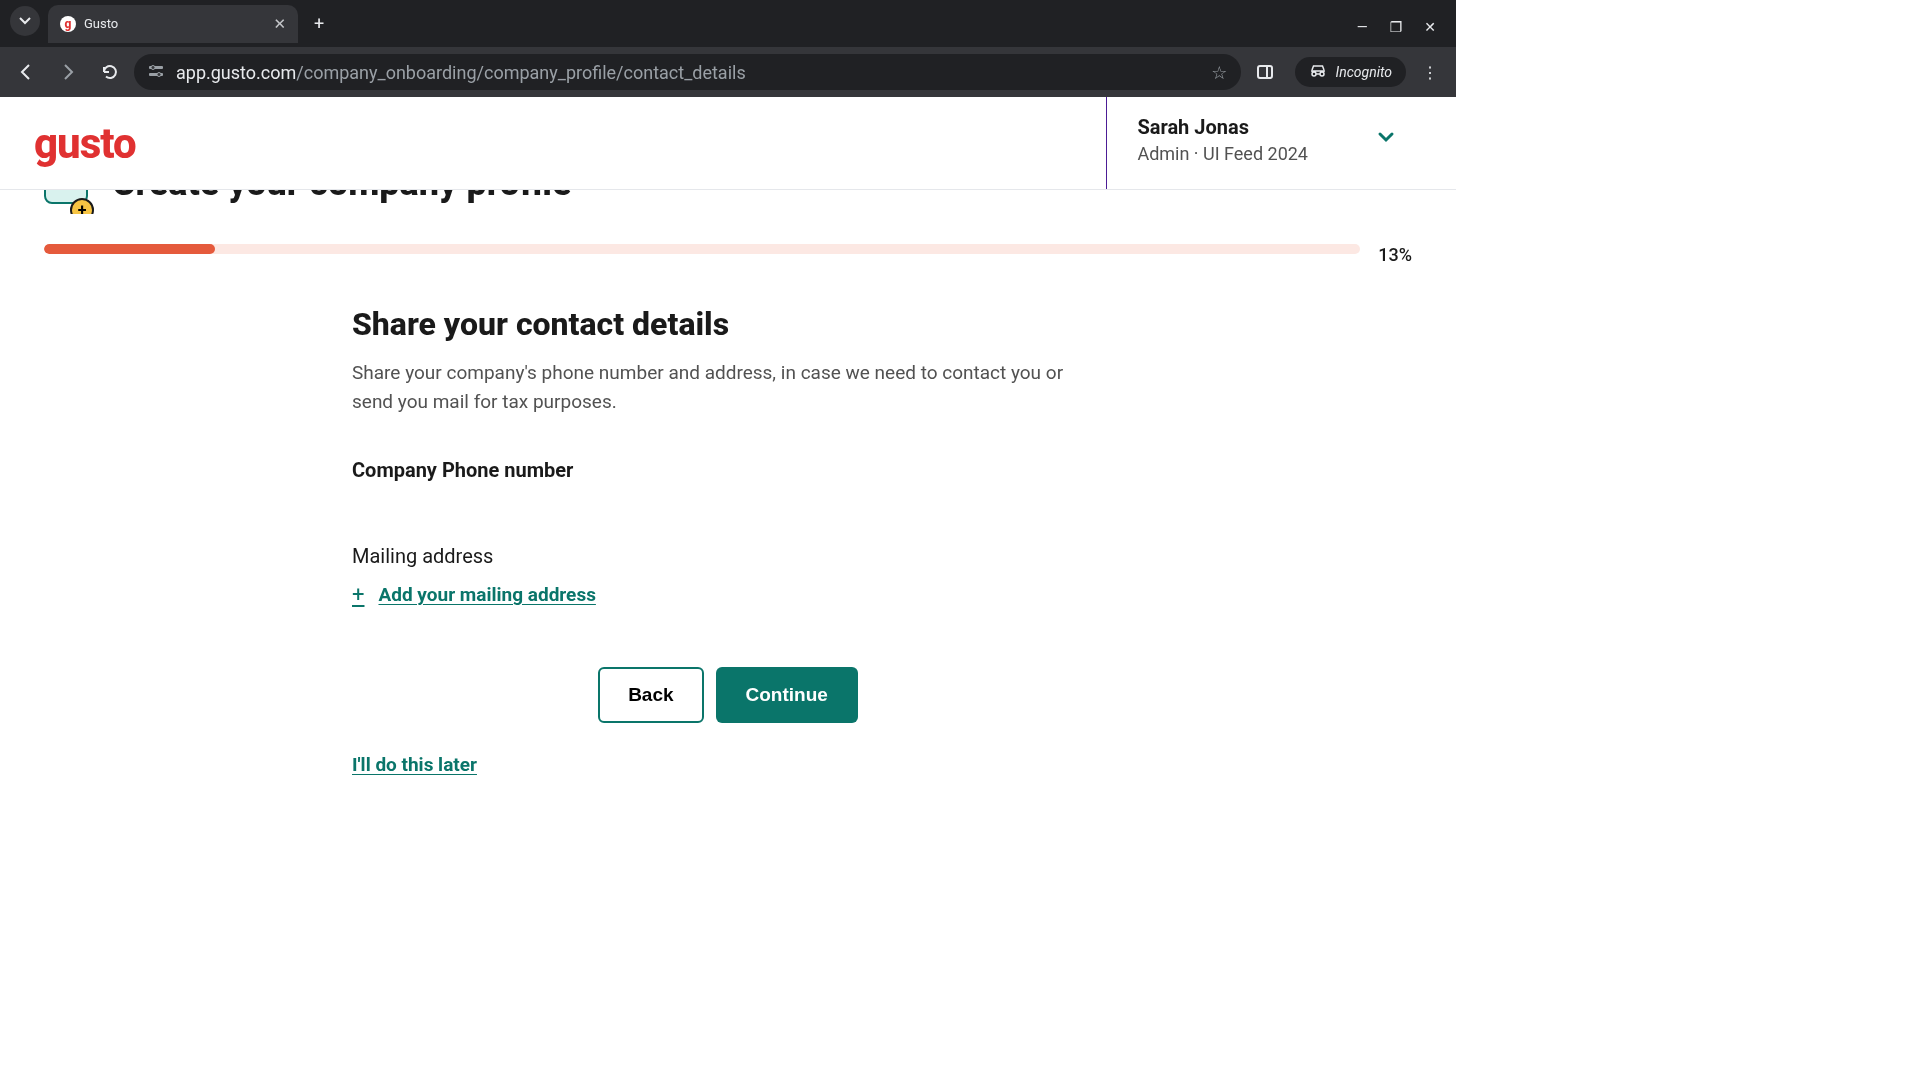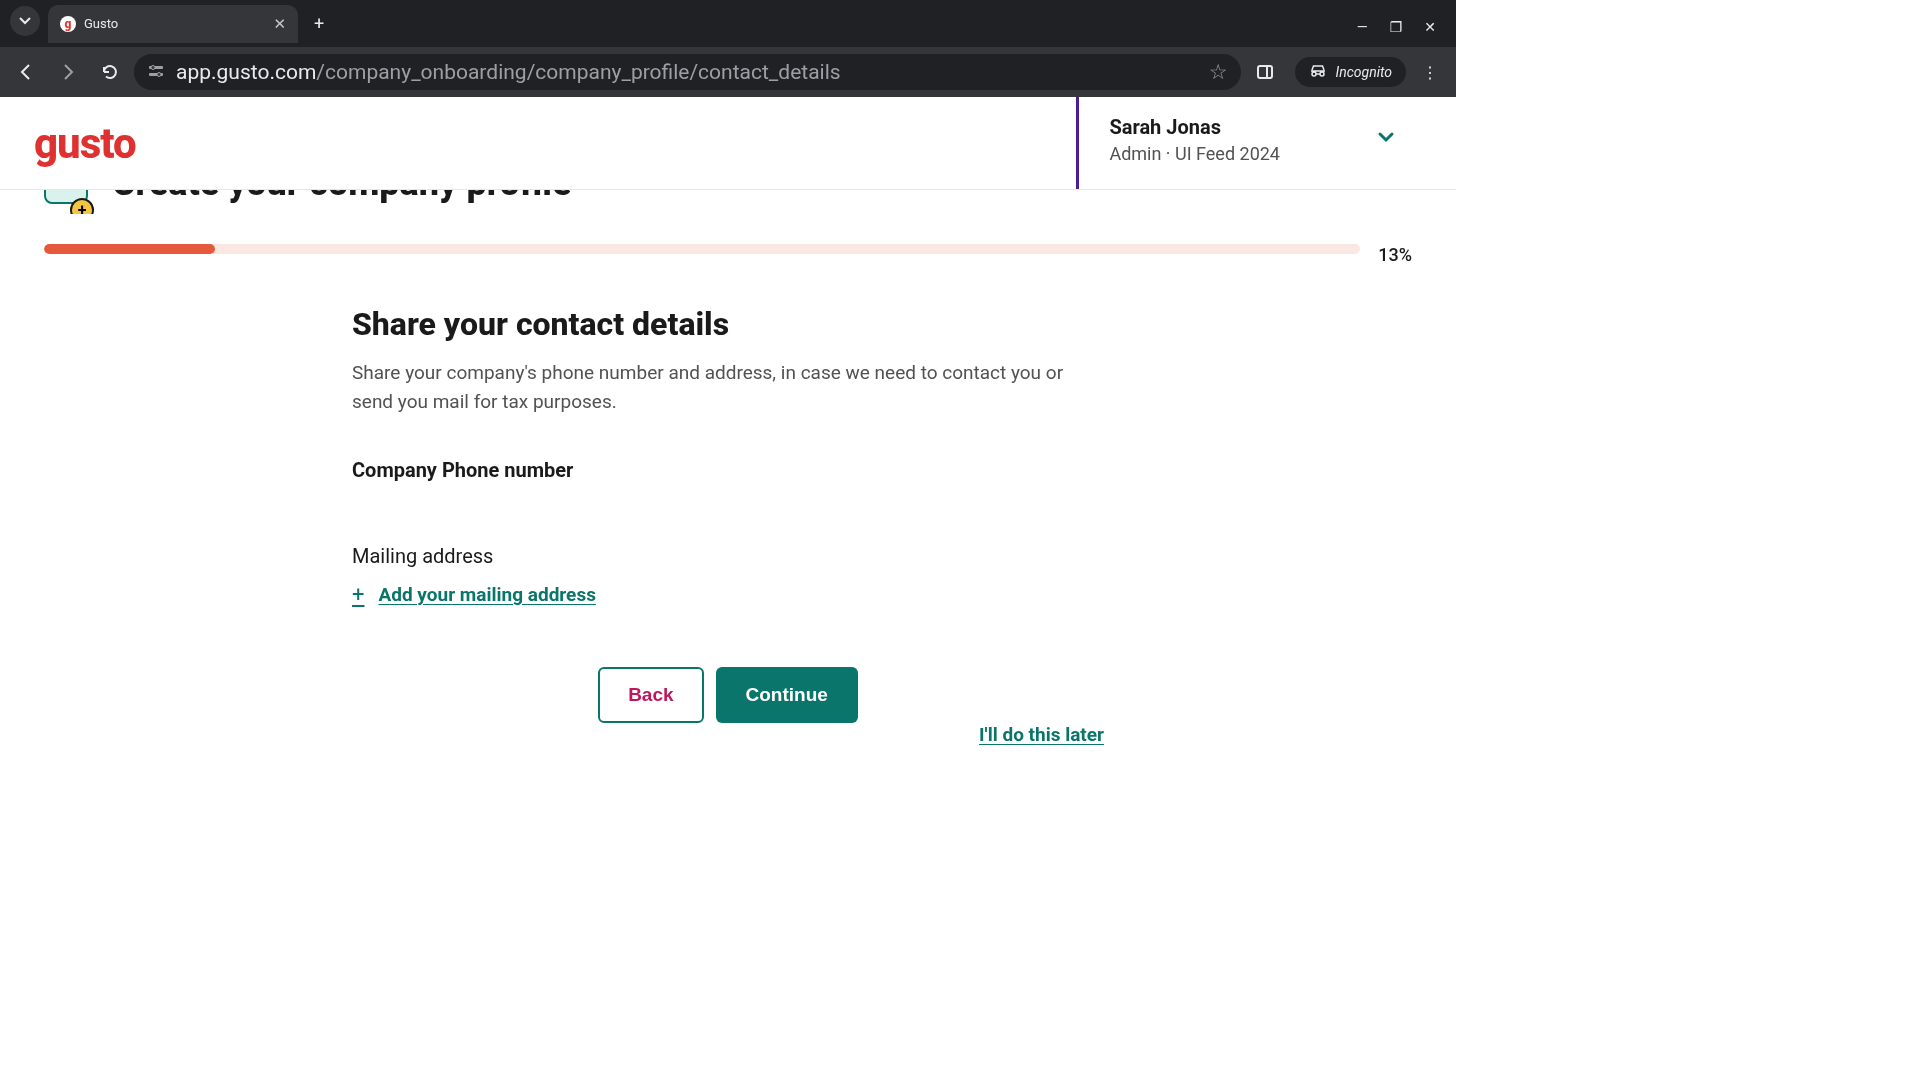--- a/index.html
+++ b/index.html
@@ -21,33 +21,33 @@
 }
 .tab .favicon { width: 16px; height: 16px; background: #fff; border-radius: 50%; display:flex; align-items:center; justify-content:center; color:#e03131; font-weight:800; font-size:12px; }
 .tab .close { margin-left: auto; opacity: .8; font-size: 15px; }
 .new-tab { color: #e8eaed; font-size: 18px; padding: 0 16px; cursor: pointer; }
 .window-controls { margin-left: auto; display: flex; gap: 22px; padding: 0 20px 12px 0; color: #e8eaed; font-size: 14px; }
 .window-controls span { cursor: pointer; }
 
 .toolbar { background: #35363a; height: 50px; display: flex; align-items: center; padding: 0 8px; gap: 6px; }
 .nav-btn { width: 36px; height: 36px; display:flex; align-items:center; justify-content:center; color:#9aa0a6; border-radius:50%; cursor:pointer; }
 .nav-btn.enabled { color:#e8eaed; }
-.urlbar { flex:1; background:#202124; border-radius: 20px; height: 36px; display:flex; align-items:center; padding: 0 14px; color:#e8eaed; font-size:21px; gap: 12px; }
+.urlbar { flex:1; background:#202124; border-radius: 20px; height: 36px; display:flex; align-items:center; padding: 0 14px; color:#e8eaed; font-size:18px; gap: 12px; }
 .urlbar .host { color:#e8eaed; }
 .urlbar .path { color:#9aa0a6; }
 .urlbar .site-icon { color:#9aa0a6; }
 .urlbar .star { margin-left: auto; color:#9aa0a6; }
 .incognito-badge { display:flex; align-items:center; gap:8px; background:#202124; color:#e8eaed; padding: 6px 14px; border-radius: 18px; font-size:14px; margin-left:6px; cursor:pointer;font-style:italic; }
 .kebab { width:36px; height:36px; display:flex; align-items:center; justify-content:center; color:#e8eaed; cursor:pointer; }
 .panel-icon { width:36px; height:36px; display:flex; align-items:center; justify-content:center; color:#e8eaed; cursor:pointer; }
 
 
 .app-header { height: 93px; border-bottom: 1px solid #e5e7eb; display:flex; align-items:center; padding: 0 34px; }
 .logo { color:#e03131; font-weight: 800; font-size: 42px; letter-spacing: -1px; }
-.account { margin-left:auto; border-left: 3px solid #4c1d95; height:100%; padding: 11px 26px 18px 30px; display:flex; align-items:center; gap: 96px; cursor:pointer; }
+.account { margin-left:auto; border-left: 1px solid #4c1d95; height:100%; padding: 11px 26px 18px 30px; display:flex; align-items:center; gap: 68px; cursor:pointer; }
 .account .who { display:flex; flex-direction:column; gap:4px; }
 .account .name { font-size: 20px; font-weight: 700; color:#1a1a1a; }
 .account .role { font-size: 18px; color:#525252; }
 .account .chev { color:#0a756a; font-size: 22px; }
 
 
 .page-viewport { height: calc(816px - 47px - 50px - 93px); overflow-y: scroll; position:relative; }
 .page-viewport::-webkit-scrollbar { width: 16px; }
 .page-viewport::-webkit-scrollbar-track { background:#f1f1f1; }
 .page-viewport::-webkit-scrollbar-thumb { background:#c1c1c1; border-radius:0; }
@@ -79,24 +79,24 @@
   font-size: 19px; padding: 12px 10px; outline:none; color:#1a1a1a;
 }
 .phone-input::placeholder { color:#8a8f94; }
 
 .mailing-label { font-size: 20px; font-weight: 400; color:#1a1a1a; margin-top: 62px; margin-bottom: 14px; }
 .add-address { display:flex; align-items:center; gap: 14px; color:#0a756a; font-size: 19px; font-weight:700; cursor:pointer; text-decoration: underline; text-underline-offset: 3px; }
 .add-address .plus { text-decoration: none; font-size: 22px; font-weight:400; }
 
 .button-row { display:flex; justify-content:center; gap: 12px; margin-top: 60px; }
 .btn { font-size: 19px; font-weight: 700; padding: 15px 28px; border-radius: 6px; cursor:pointer; border:2px solid transparent; }
-.btn-back { background:#fff; color:#be185d; border-color:#0a756a; }
+.btn-back { background:#fff; color:#000000; border-color:#0a756a; }
 .btn-continue { background:#0a756a; color:#fff; }
 
-.skip-link { display:block; text-align:right; color:#0a756a; font-size: 19px; font-weight:700; text-decoration:underline; text-underline-offset:3px; cursor:pointer; }
+.skip-link { display:block; text-align:left; margin-top: 30px; color:#0a756a; font-size: 19px; font-weight:700; text-decoration:underline; text-underline-offset:3px; cursor:pointer; }
 </style>
 </head>
 <body>
 
 <div class="browser-chrome">
   <div class="tab-strip">
     <div class="tab-menu-btn">
       <svg width="12" height="12" viewBox="0 0 12 12">
           <path d="M1 3l5 5 5-5" stroke="currentColor" stroke-width="2" fill="none"></path>
         </svg>

